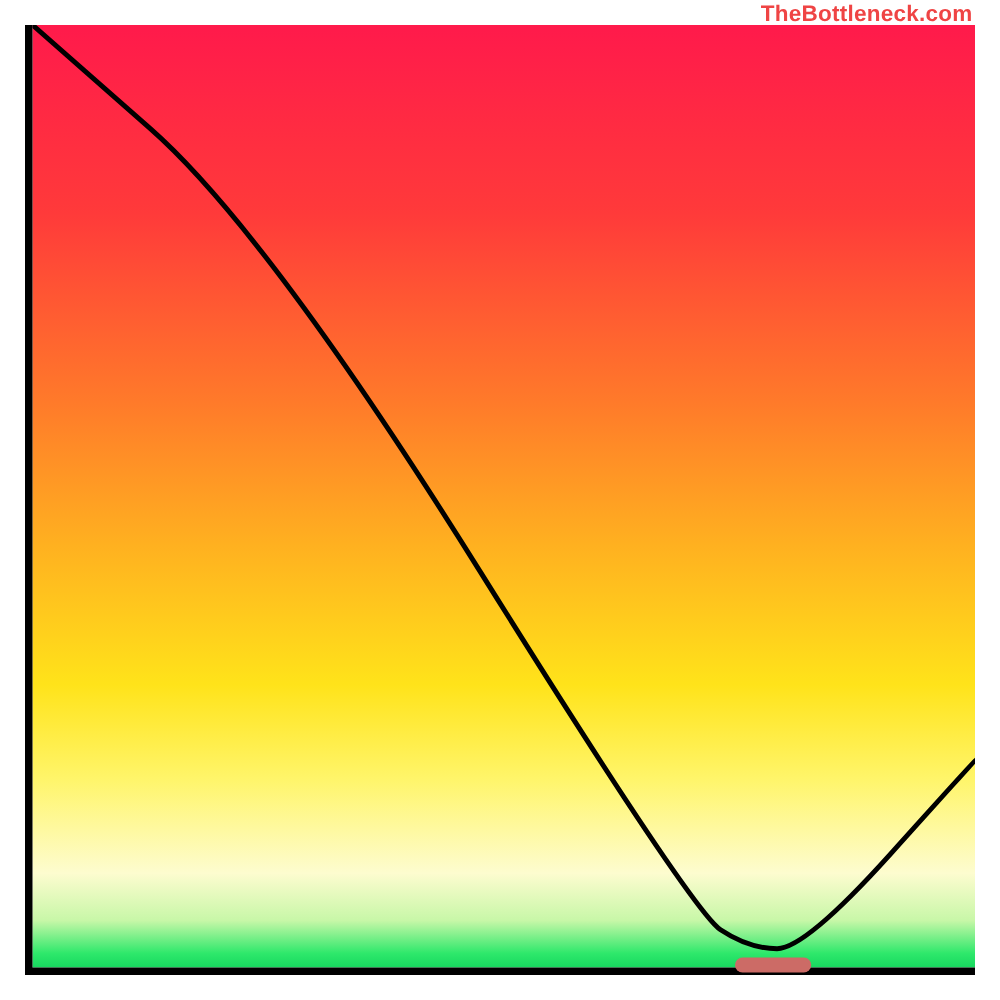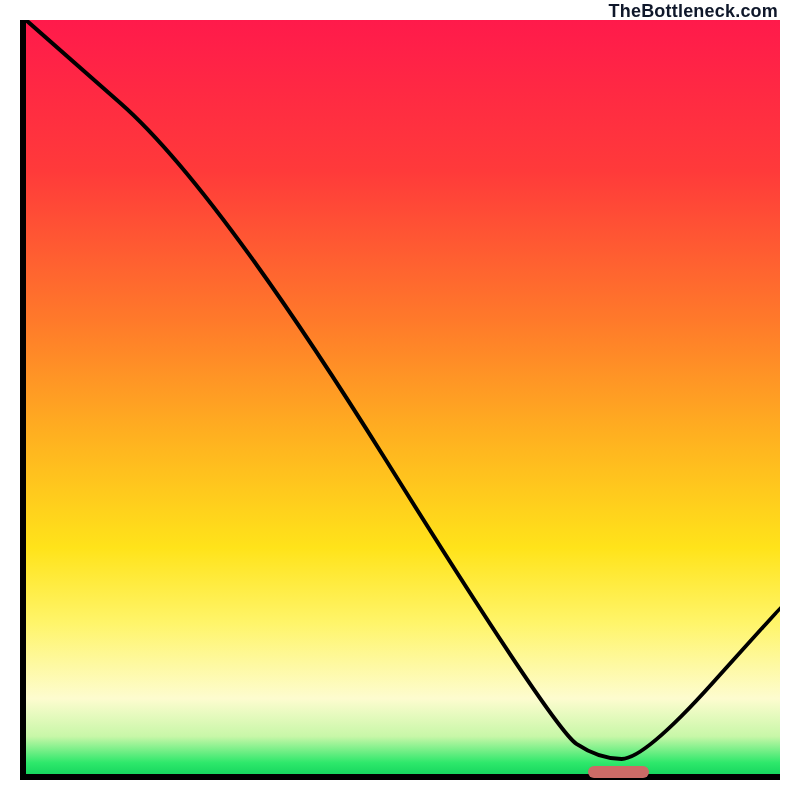--- a/index.html
+++ b/index.html
@@ -36,21 +36,21 @@
     left: 0;
     top: 0;
     width: 100%;
     height: 100%;
   }
   .watermark {
     position: absolute;
     right: 22px;
     top: 2px;
     font: 600 18px/1 Arial, Helvetica, sans-serif;
-    color: #0f172a;
+    color: #ef4444;
     letter-spacing: 0.2px;
   }
   .marker {
     position: absolute;
     width: 60px;
     height: 12px;
     border-radius: 6px;
     background: #cc6b66;
   }
 </style>

